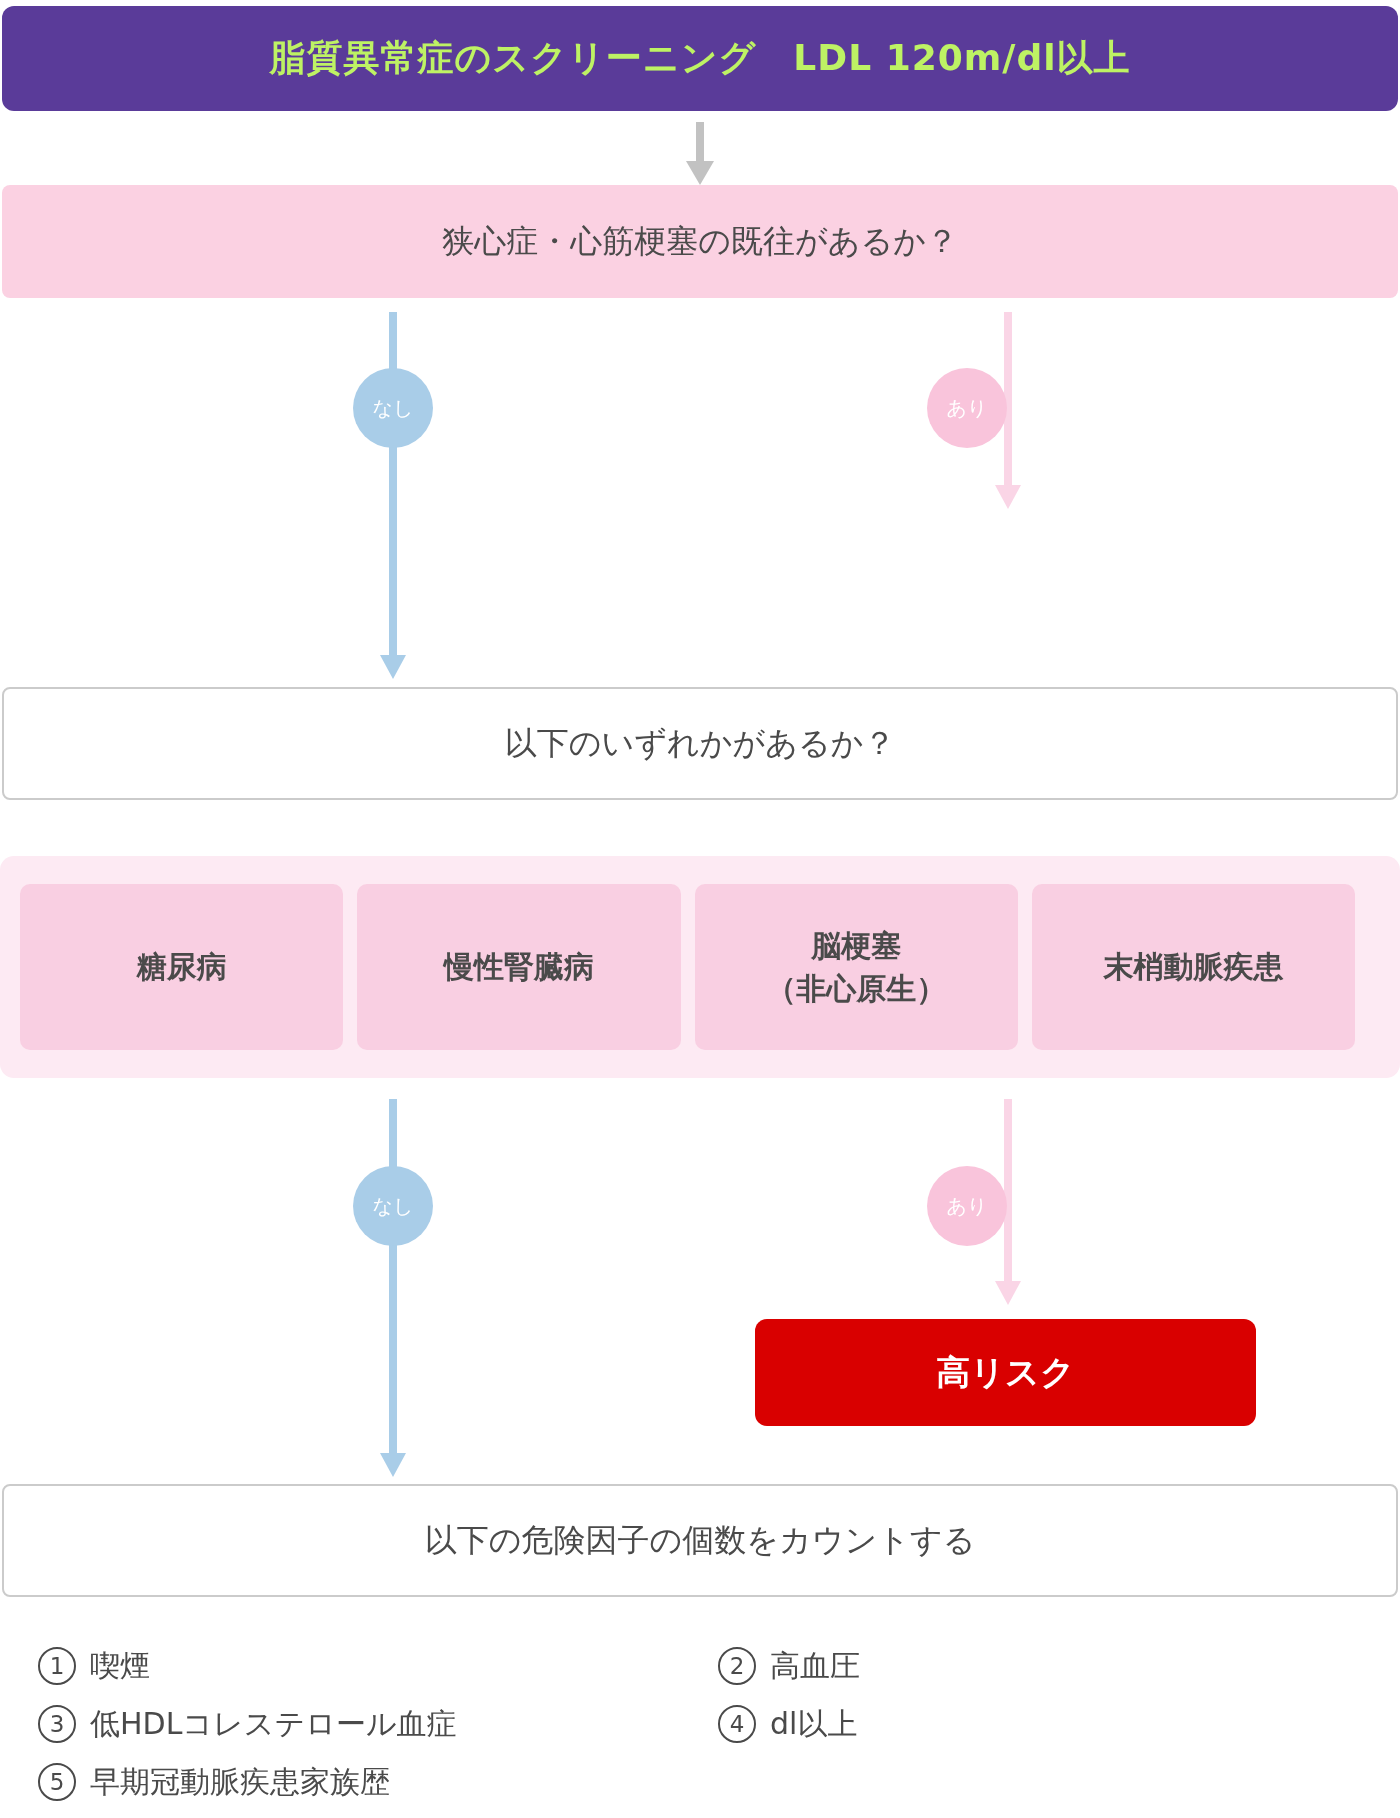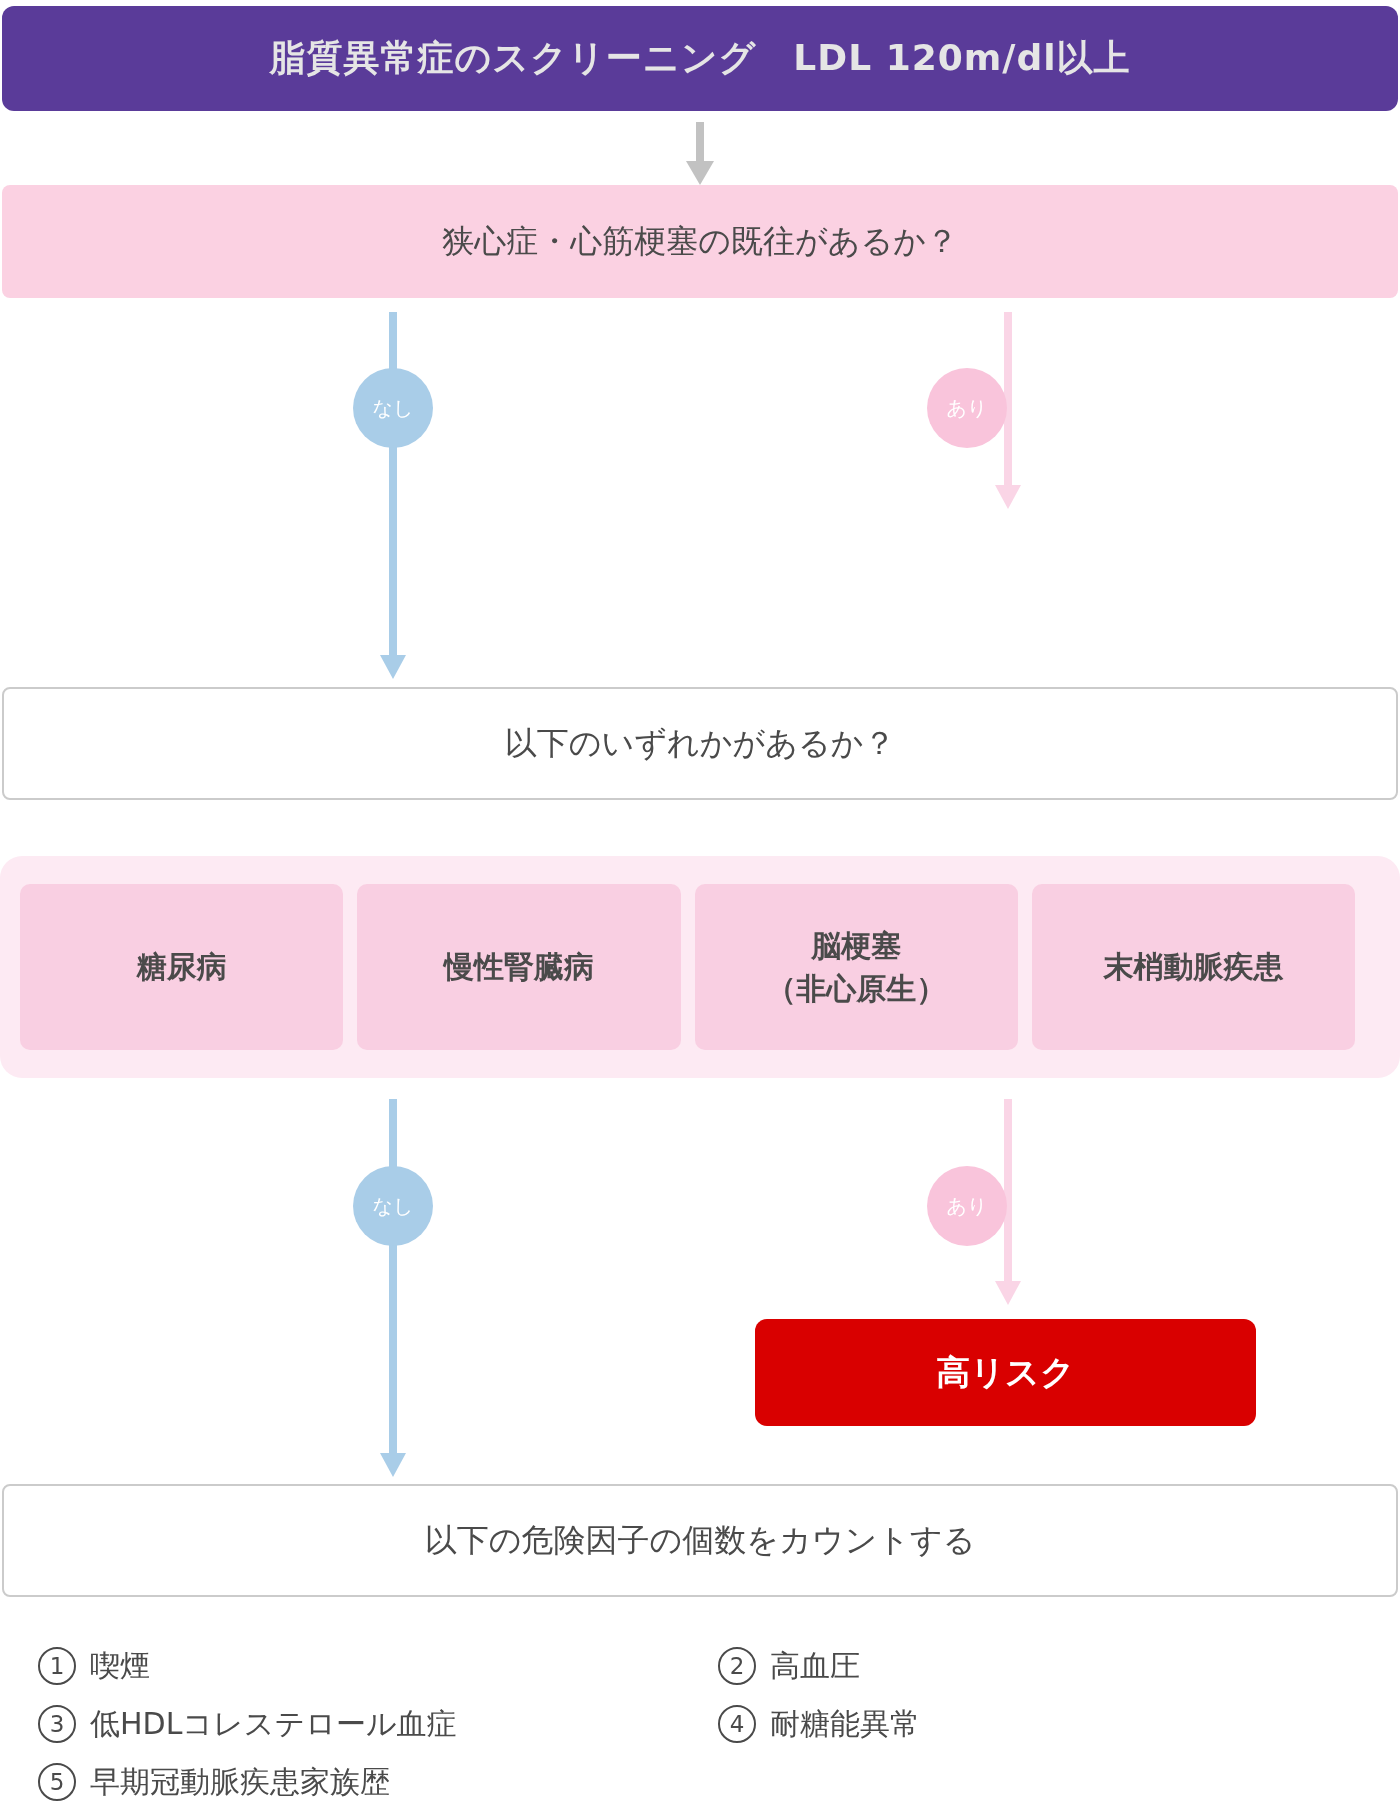--- a/index.html
+++ b/index.html
@@ -8,21 +8,21 @@
     --yes-circle-color:#f9c4db; --yes-line-color:#fad5e6;
     --secondary-prevention-bg:#f7579f; --high-risk-bg:#d90000;
     --gray-arrow:#c2c2c2; --text-dark:#4a4a4a;
   }
   *{box-sizing:border-box;margin:0;padding:0}
   body{background:#fff;font-family:"DejaVu Sans","Liberation Sans",sans-serif}
   .page{position:relative;width:1400px;height:1818px;background:#fff;overflow:hidden}
 
   .header{margin:6px 2px 0;height:105px;border-radius:12px;background:var(--header-bg);
     display:flex;align-items:center;justify-content:center}
-  .header .title{color:#e5e5e5;font-size:36px;font-weight:700;letter-spacing:1px}
+  .header .title{color:#bef264;font-size:36px;font-weight:700;letter-spacing:1px}
 
   .top-arrow{margin:11px auto 0;width:28px;height:63px;position:relative}
   .top-arrow .shaft{position:absolute;left:10px;top:0;width:8px;height:40px;background:var(--gray-arrow)}
   .top-arrow .head{position:absolute;left:0;top:39px;width:0;height:0;
     border-left:14px solid transparent;border-right:14px solid transparent;border-top:24px solid var(--gray-arrow)}
 
   .q-bar{margin:0 2px 0;height:113px;border-radius:8px;background:var(--question-bar-bg);
     display:flex;align-items:center;justify-content:center}
   .q-text{color:var(--text-dark);font-size:32px;font-weight:500}
 
@@ -45,21 +45,21 @@
   .result-box{position:absolute;width:501px;border-radius:12px;display:flex;align-items:center;justify-content:center;
     color:#fff;font-size:34px;font-weight:600}
   .result-box.secondary{background:var(--secondary-prevention-bg);top:222px;left:755px;height:109px}
   .result-box.danger{background:var(--high-risk-bg);top:241px;left:755px;height:107px}
 
   .x-no{left:389px}
   .x-yes{left:1004px}
   .circle.x-no{left:353px}
   .circle.x-yes{left:927px}
 
-  .pink-container{margin-top:56px;height:222px;background:var(--container-bg);border-radius:22px;
+  .pink-container{margin-top:56px;height:222px;background:var(--container-bg);border-radius:14px;
     display:flex;align-items:center;gap:14px;padding:28px 45px 28px 20px}
   .condition-box{flex:1;height:166px;background:var(--condition-box-bg);border-radius:10px;
     display:flex;flex-direction:column;align-items:center;justify-content:center;
     color:var(--text-dark);font-size:30px;font-weight:700;line-height:1.45;text-align:center}
 
   .risk-list{margin-top:46px;padding-left:38px;display:grid;grid-template-columns:680px auto;row-gap:12px;column-gap:0}
   .risk-item{display:flex;align-items:center;color:var(--text-dark);font-size:30px;font-weight:500;line-height:46px}
   .num-circle{flex:0 0 auto;width:38px;height:38px;border:2px solid var(--text-dark);border-radius:50%;
     display:inline-flex;align-items:center;justify-content:center;font-size:23px;font-weight:500;margin-right:14px}
 </style>
@@ -140,21 +140,21 @@
     <div class="risk-item">
       <span class="num-circle">2</span>
       <span>高血圧</span>
     </div>
     <div class="risk-item">
       <span class="num-circle">3</span>
       <span>低HDLコレステロール血症</span>
     </div>
     <div class="risk-item">
       <span class="num-circle">4</span>
-      <span>耐糖能異常</span>
+      <span>dl以上</span>
     </div>
     <div class="risk-item">
       <span class="num-circle">5</span>
       <span>早期冠動脈疾患家族歴</span>
     </div>
   </div>
 
 </div>
 
 </body></html>

